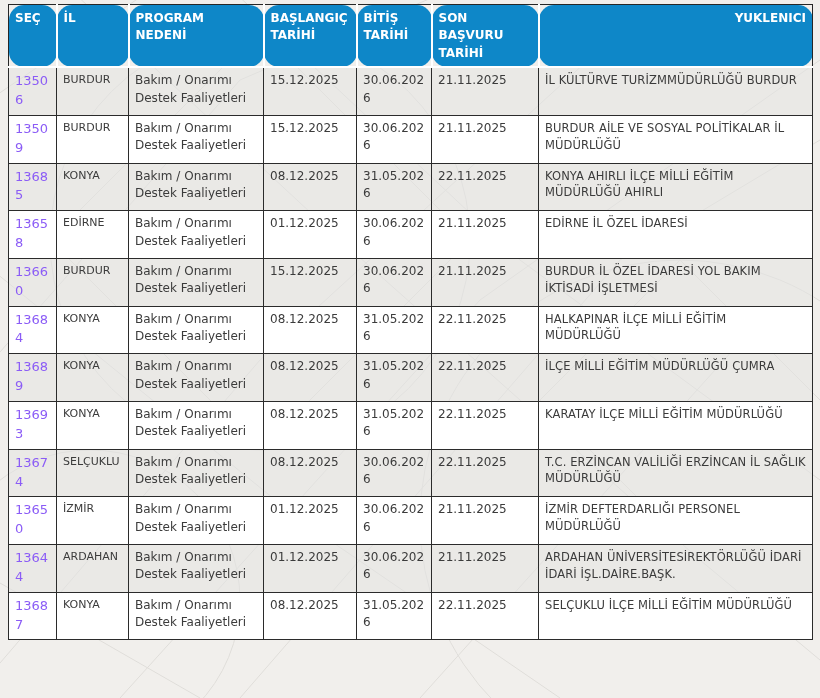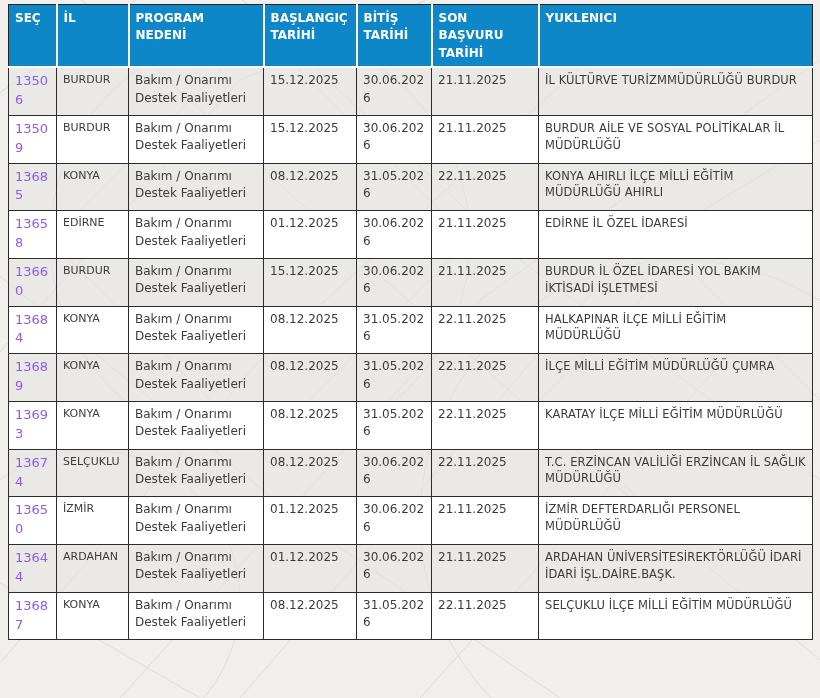--- a/index.html
+++ b/index.html
@@ -30,22 +30,22 @@
     font-weight: bold;
     font-size: 12px;
     text-align: left;
     vertical-align: top;
     padding: 5px 6px 4px 6px;
     border: 2px solid #ffffff;
     line-height: 1.45;
     height: 34px;
   }
   thead tr th:first-child { border-left: 1px solid #262626; }
-  thead tr th:last-child  { border-right: 1px solid #262626; }
-  thead tr th { border-top: 1px solid #262626; }
+  thead tr th:last-child  { border-right: 1px solid #262626; text-align: right; }
+  thead tr th { border-top: 1px solid #262626; border-radius: 15px; }
 
   tbody td {
     border: 1px solid #2b2b2b;
     vertical-align: top;
     padding: 4px 6px 5px 6px;
     line-height: 1.45;
     height: 33px;
     word-wrap: break-word;
   }
   tbody tr:nth-child(odd)  { background: rgba(228, 227, 225, 0.55); }

